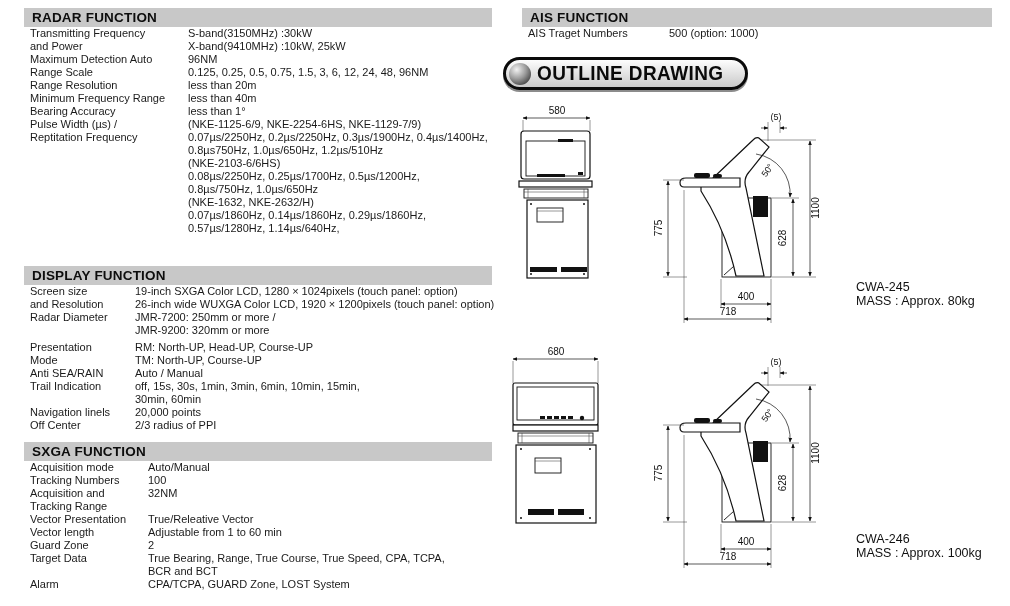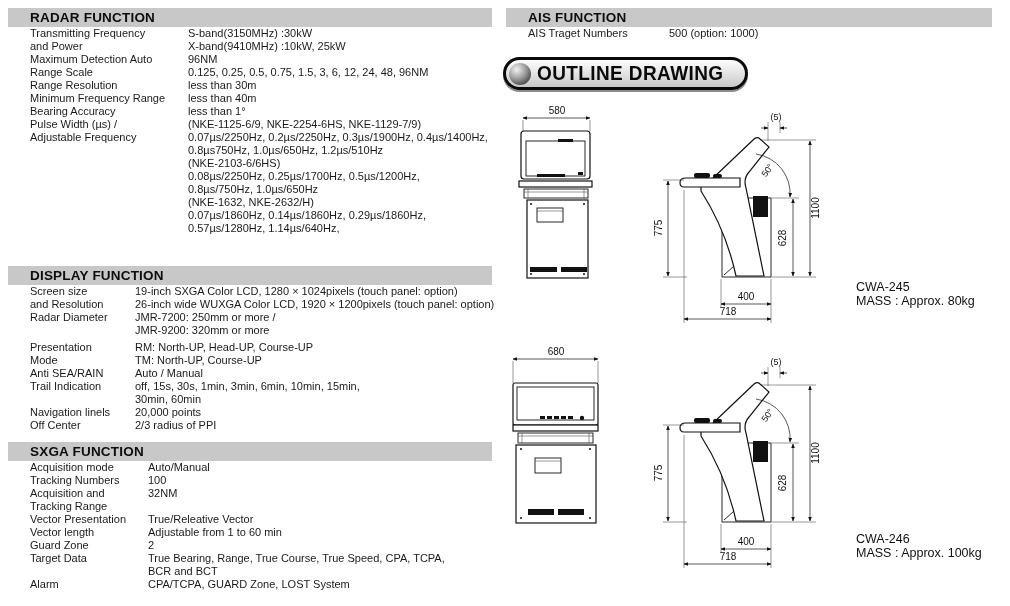--- a/index.html
+++ b/index.html
@@ -6,21 +6,21 @@
   body{
     width:1010px;height:606px;position:relative;overflow:hidden;
     background:#ffffff;
     font-family:"Liberation Sans", sans-serif;
     color:#1a1a1a;
   }
   .section{position:absolute;}
   .sec-header{
     height:19px;line-height:19px;background:#c8c8c8;
     font-size:13.5px;font-weight:bold;letter-spacing:.2px;
-    padding-left:22px;color:#0d0d0d;
+    padding-left:8px;color:#0d0d0d;margin-left:16px;
   }
   .spec-rows{padding-top:0;margin-left:20px;}
   .spec-row{display:flex;line-height:13px;font-size:11px;padding-left:2px;white-space:nowrap;}
   .spec-row.gap{margin-top:4px;}
   .spec-label{flex:none;width:var(--lw,150px);}
   .spec-value{white-space:pre;}
   .pill{
     position:absolute;left:503px;top:57px;width:239px;height:27px;
     border:3px solid #0a0a0a;border-radius:18px;
     background:linear-gradient(#fdfdfd,#c9c9c9);
@@ -63,36 +63,36 @@
       <div class="spec-row">
         <span class="spec-label">Maximum Detection Auto</span>
         <span class="spec-value">96NM</span>
       </div>
       <div class="spec-row">
         <span class="spec-label">Range Scale</span>
         <span class="spec-value">0.125, 0.25, 0.5, 0.75, 1.5, 3, 6, 12, 24, 48, 96NM</span>
       </div>
       <div class="spec-row">
         <span class="spec-label">Range Resolution</span>
-        <span class="spec-value">less than 30m</span>
+        <span class="spec-value">less than 20m</span>
       </div>
       <div class="spec-row">
         <span class="spec-label">Minimum Frequency Range</span>
         <span class="spec-value">less than 40m</span>
       </div>
       <div class="spec-row">
         <span class="spec-label">Bearing Accuracy</span>
         <span class="spec-value">less than 1°</span>
       </div>
       <div class="spec-row">
         <span class="spec-label">Pulse Width (µs) /</span>
         <span class="spec-value">(NKE-1125-6/9, NKE-2254-6HS, NKE-1129-7/9)</span>
       </div>
       <div class="spec-row">
-        <span class="spec-label">Adjustable Frequency</span>
+        <span class="spec-label">Reptitation Frequency</span>
         <span class="spec-value">0.07µs/2250Hz, 0.2µs/2250Hz, 0.3µs/1900Hz, 0.4µs/1400Hz,</span>
       </div>
       <div class="spec-row">
         <span class="spec-label"></span>
         <span class="spec-value">0.8µs750Hz, 1.0µs/650Hz, 1.2µs/510Hz</span>
       </div>
       <div class="spec-row">
         <span class="spec-label"></span>
         <span class="spec-value">(NKE-2103-6/6HS)</span>
       </div>

